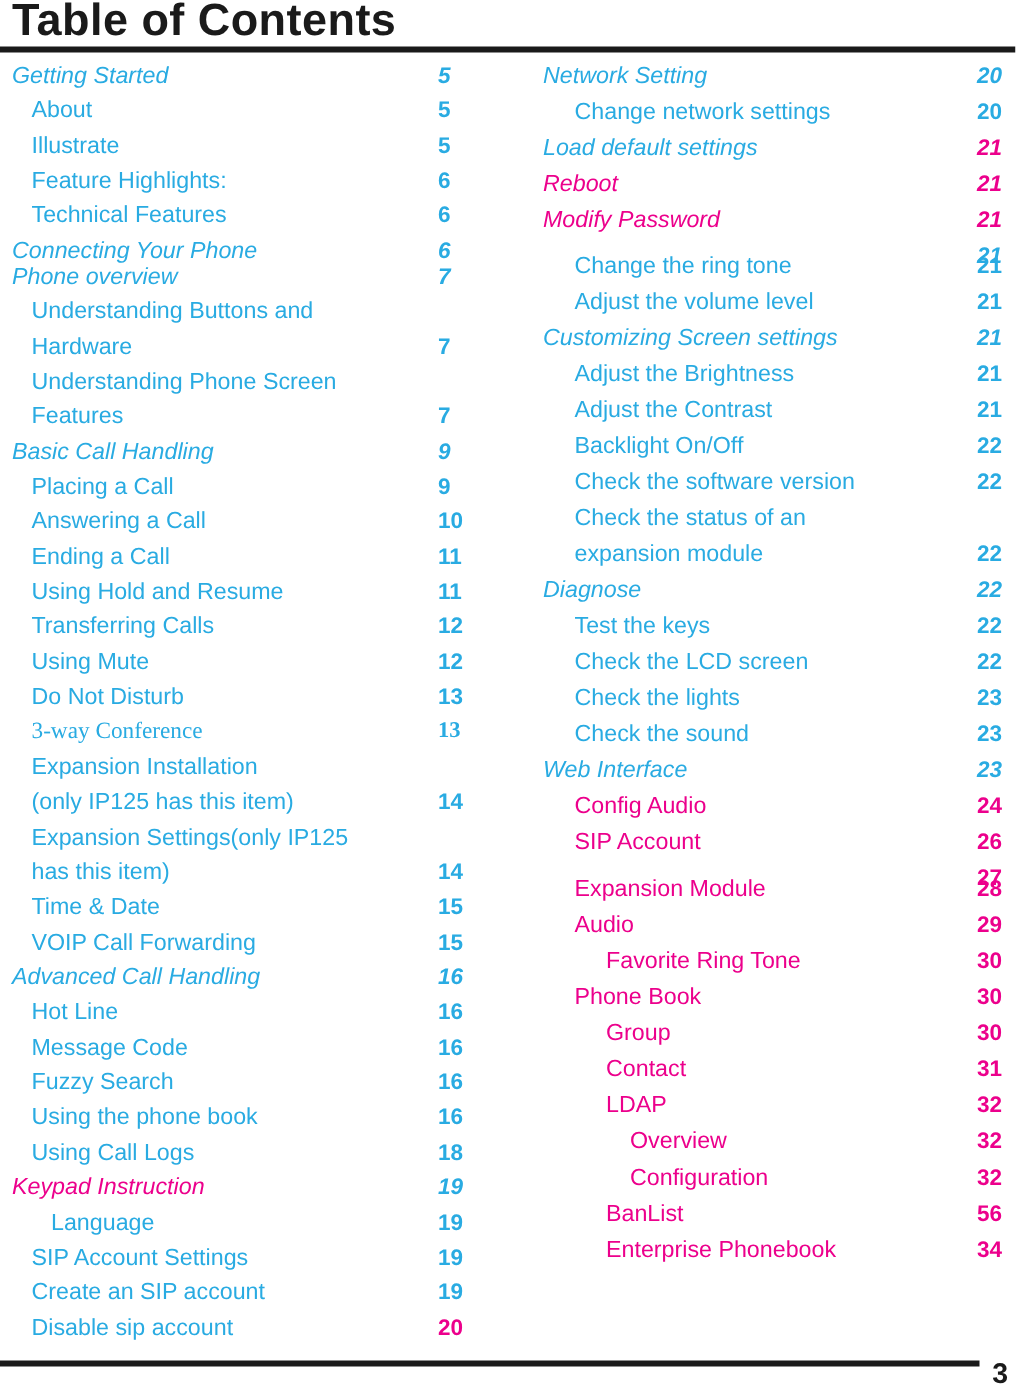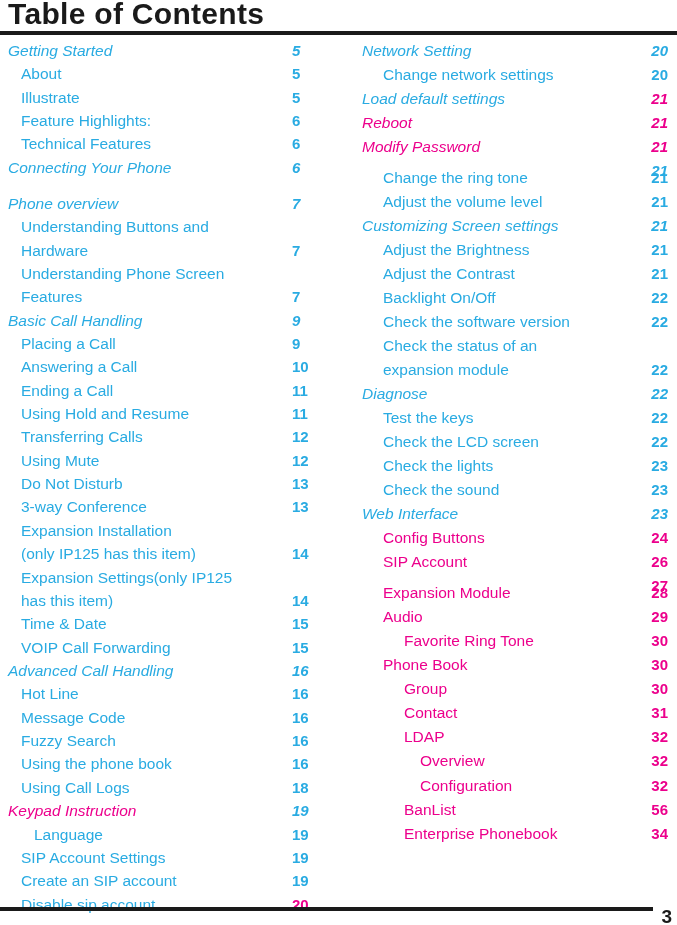--- a/index.html
+++ b/index.html
@@ -163,21 +163,21 @@
           <span class="pagenum cy">5</span>
         </div>
         <div class="entry lv1" style="margin-bottom: 6.36px;">
           <span class="label cy">Feature Highlights:</span>
           <span class="pagenum cy">6</span>
         </div>
         <div class="entry lv1" style="margin-bottom: 6.36px;">
           <span class="label cy">Technical Features</span>
           <span class="pagenum cy">6</span>
         </div>
-        <div class="entry lv0" style="margin-bottom: 19px; align-items: center;">
+        <div class="entry lv0" style="margin-bottom: 0; align-items: center;">
           <span class="label cy">Connecting Your Phone</span>
           <span class="pagenum cy">6</span>
         </div>
         <div class="entry lv0" style="margin-bottom: 6.36px;">
           <span class="label cy">Phone overview</span>
           <span class="pagenum cy">7</span>
         </div>
         <div class="entry lv1" style="margin-bottom: 6.36px;">
           <span class="label cy">Understanding Buttons and</span>
           <span class="pagenum cy"></span>
@@ -219,21 +219,21 @@
           <span class="pagenum cy">12</span>
         </div>
         <div class="entry lv1" style="margin-bottom: 6.36px;">
           <span class="label cy">Using Mute</span>
           <span class="pagenum cy">12</span>
         </div>
         <div class="entry lv1" style="margin-bottom: 6.36px;">
           <span class="label cy">Do Not Disturb</span>
           <span class="pagenum cy">13</span>
         </div>
-        <div class="entry lv1" style="margin-bottom: 6.36px;">
+        <div class="entry lv1" style="margin-bottom: 6.36px; font-family: Liberation Serif, serif;">
           <span class="label cy">3-way Conference</span>
           <span class="pagenum cy">13</span>
         </div>
         <div class="entry lv1" style="margin-bottom: 6.36px;">
           <span class="label cy">Expansion Installation</span>
           <span class="pagenum cy"></span>
         </div>
         <div class="entry lv1" style="margin-bottom: 6.36px;">
           <span class="label cy">(only IP125 has this item)</span>
           <span class="pagenum cy">14</span>
@@ -377,21 +377,21 @@
         </div>
         <div class="entry lv1" style="margin-bottom: 7.03px;">
           <span class="label cy">Check the sound</span>
           <span class="pagenum cy">23</span>
         </div>
         <div class="entry lv0" style="margin-bottom: 7.03px;">
           <span class="label cy">Web Interface</span>
           <span class="pagenum cy">23</span>
         </div>
         <div class="entry lv1" style="margin-bottom: 7.03px;">
-          <span class="label pk">Config Buttons</span>
+          <span class="label pk">Config Audio</span>
           <span class="pagenum pk">24</span>
         </div>
         <div class="entry lv1" style="margin-bottom: 7.03px;">
           <span class="label pk">SIP Account</span>
           <span class="pagenum pk">26</span>
         </div>
         <div class="entry lv1" style="margin-bottom: 7.03px;">
           <span class="pagenum pk">27</span>
         </div>
         <div class="entry lv1" style="margin-bottom: 7.03px;">

